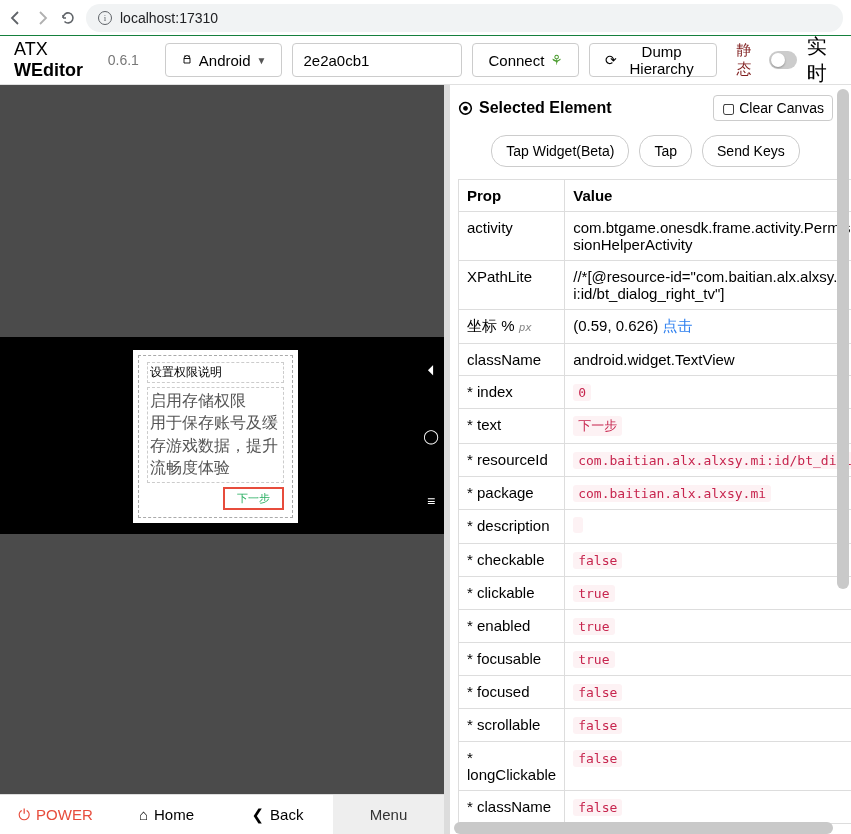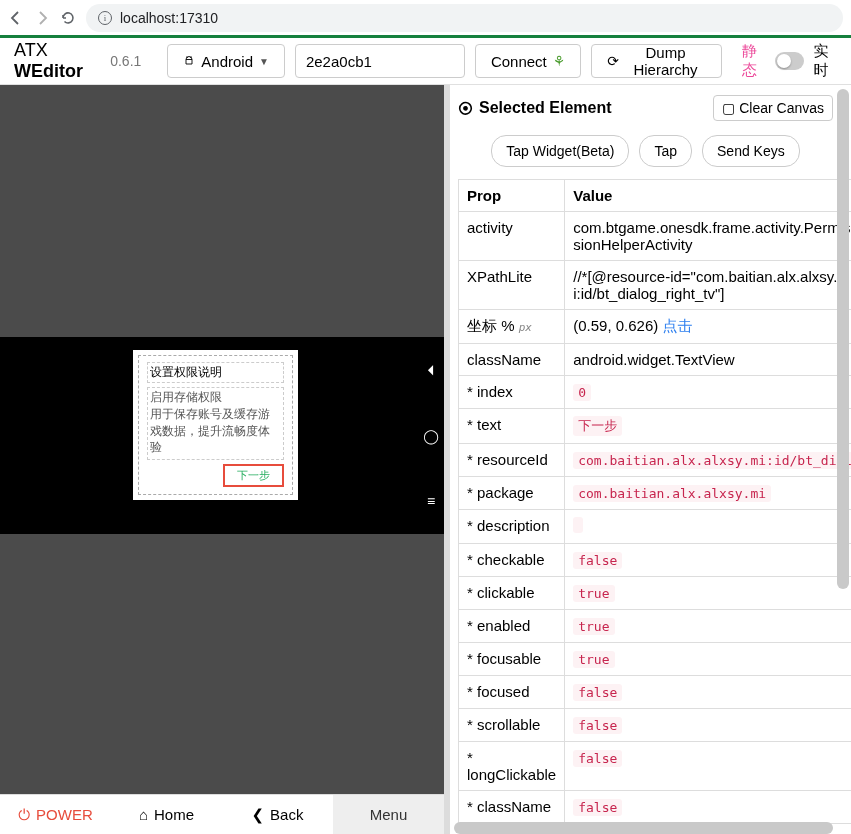--- a/index.html
+++ b/index.html
@@ -5,52 +5,52 @@
 * { box-sizing: border-box; margin: 0; padding: 0; }
 body { font-family: -apple-system, BlinkMacSystemFont, "Segoe UI", Helvetica, Arial, sans-serif; font-size: 14px; color: #000; background: #fff; width: 851px; height: 834px; overflow: hidden; }
 
 
 .browser-bar { display: flex; align-items: center; height: 35px; padding: 0 8px; gap: 10px; background: #fff; }
 .nav-btn { width: 16px; height: 16px; display: flex; align-items: center; justify-content: center; color: #5f6368; cursor: pointer; }
 .addr-box { flex: 1; background: #f1f3f4; border-radius: 15px; height: 28px; display: flex; align-items: center; padding: 0 12px; gap: 8px; color: #202124; font-size: 14px; }
 .info-icon { width: 14px; height: 14px; border: 1px solid #5f6368; border-radius: 50%; display: flex; align-items: center; justify-content: center; font-size: 9px; color: #5f6368; font-family: serif; }
 
 
-.app-toolbar { display: flex; align-items: center; height: 50px; padding: 0 14px; gap: 10px; background: #fff; border-bottom: 1px solid #e0e0e0; border-top: 3px solid #15803d; }
+.app-toolbar { display: flex; align-items: center; height: 50px; padding: 0 14px; gap: 10px; background: #fff; border-bottom: 1px solid #e0e0e0; border-top: 1px solid #15803d; }
 .brand { font-size: 18px; }
 .brand .a { font-weight: 300; }
 .brand .b { font-weight: 700; }
 .ver { font-size: 14px; color: #777; margin-left: 2px; }
 .tb-btn { border: 1px solid #ccc; background: #fff; border-radius: 4px; height: 34px; padding: 0 15px; display: flex; align-items: center; gap: 6px; font-size: 15px; cursor: pointer; }
 .tb-input { border: 1px solid #ccc; border-radius: 4px; height: 34px; padding: 0 10px; width: 170px; font-size: 15px; }
 .droid { width: 12px; height: 12px; display:inline-block; }
 .caret { font-size: 10px; color: #555; }
 .plant { color: #4b9c2f; font-size: 14px; }
 .refresh { font-size: 14px; }
-.static { color: #ec4899; font-size: 15px; }
+.static { color: #7f1d1d; font-size: 15px; }
 .toggle { width: 36px; height: 18px; background: #ccc; border-radius: 10px; position: relative; }
 .toggle::after { content:''; position:absolute; width:14px; height:14px; background:#fff; border-radius:50%; top:2px; left:2px; box-shadow:0 1px 2px rgba(0,0,0,0.3); }
-.realtime { font-size: 15px; }
+.realtime { font-size: 20px; }
 
 
 .main { display: flex; height: 749px; }
 .left { width: 444px; background: #a3a3a3; position: relative; display: flex; flex-direction: column; }
 .right { flex: 1; border-left: 6px solid #dcdcdc; background: #fff; position: relative; overflow: hidden; display: flex; flex-direction: column; }
 
 
 .phone-area { flex: 1; position: relative; background: #4b4b4b; }
 .phone-screen { position: absolute; top: 252px; left: 0; width: 444px; height: 197px; background: #000; display: flex; }
 .screen-body { flex: 1; background: #000; position: relative; }
 .android-bar { width: 26px; background: #000; display: flex; flex-direction: column; justify-content: space-around; align-items: center; color: #fff; }
 .android-bar span { font-size: 14px; }
 
 .dialog { position: absolute; top: 13px; left: 133px; width: 165px; background: #fff; padding: 5px; }
 .dialog-inner { border: 1px dashed #aaa; padding: 6px 8px 7px; }
 .dlg-title { font-size: 12px; font-weight: 400; border: 1px dashed #ccc; padding: 1px 2px; margin-bottom: 4px; }
-.dlg-body { font-size: 12px; color: #555; line-height: 1.4; border: 1px dashed #ccc; padding: 2px; margin-bottom: 4px; font-family: Liberation Mono, monospace; }
+.dlg-body { font-size: 16px; color: #555; line-height: 1.4; border: 1px dashed #ccc; padding: 2px; margin-bottom: 4px; }
 .dlg-btn-row { display: flex; justify-content: flex-end; }
 .dlg-btn { border: 2px solid #e74c3c; color: #27ae60; font-size: 11px; padding: 2px 12px; }
 
 .btm-bar { height: 40px; background: #fff; border-top: 1px solid #ddd; display: flex; }
 .btm-item { flex: 1; display: flex; align-items: center; justify-content: center; gap: 6px; font-size: 15px; }
 .btm-item.power { color: #e74c3c; }
 .btm-item.menu { background: #eee; color: #333; }
 
 
 .rscroll { position: absolute; right: 2px; top: 4px; width: 12px; bottom: 10px; background: transparent; }

